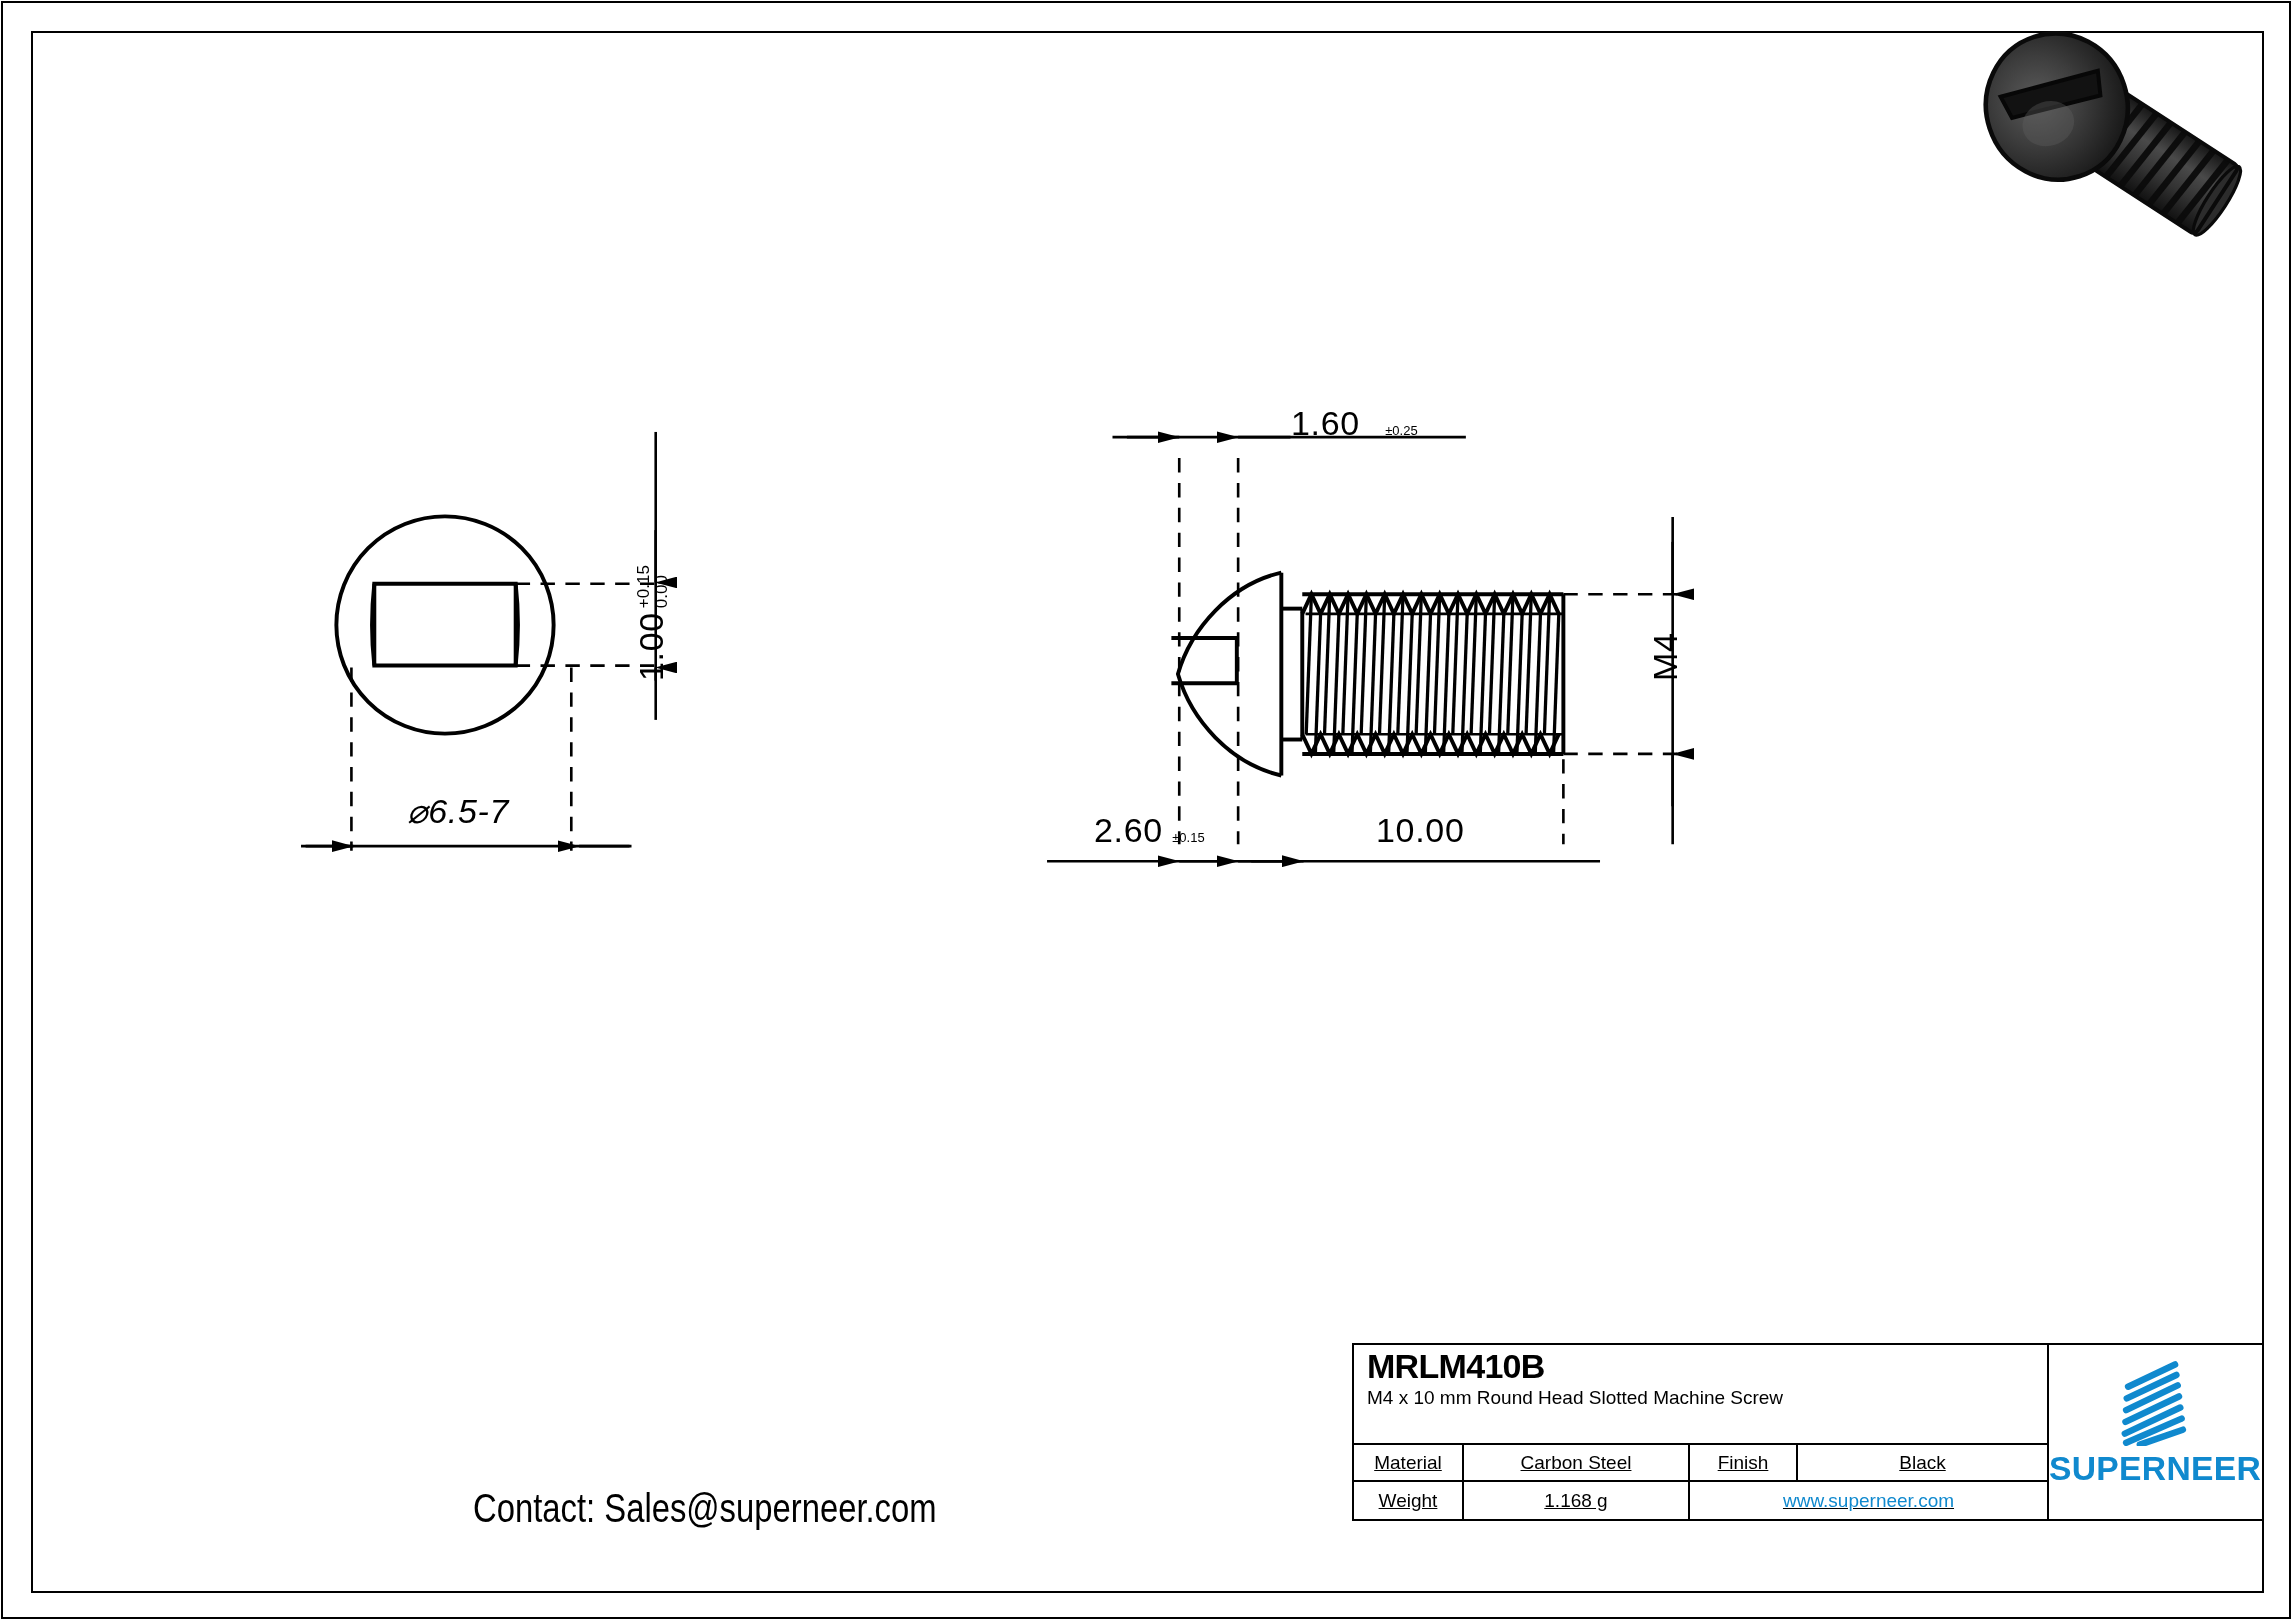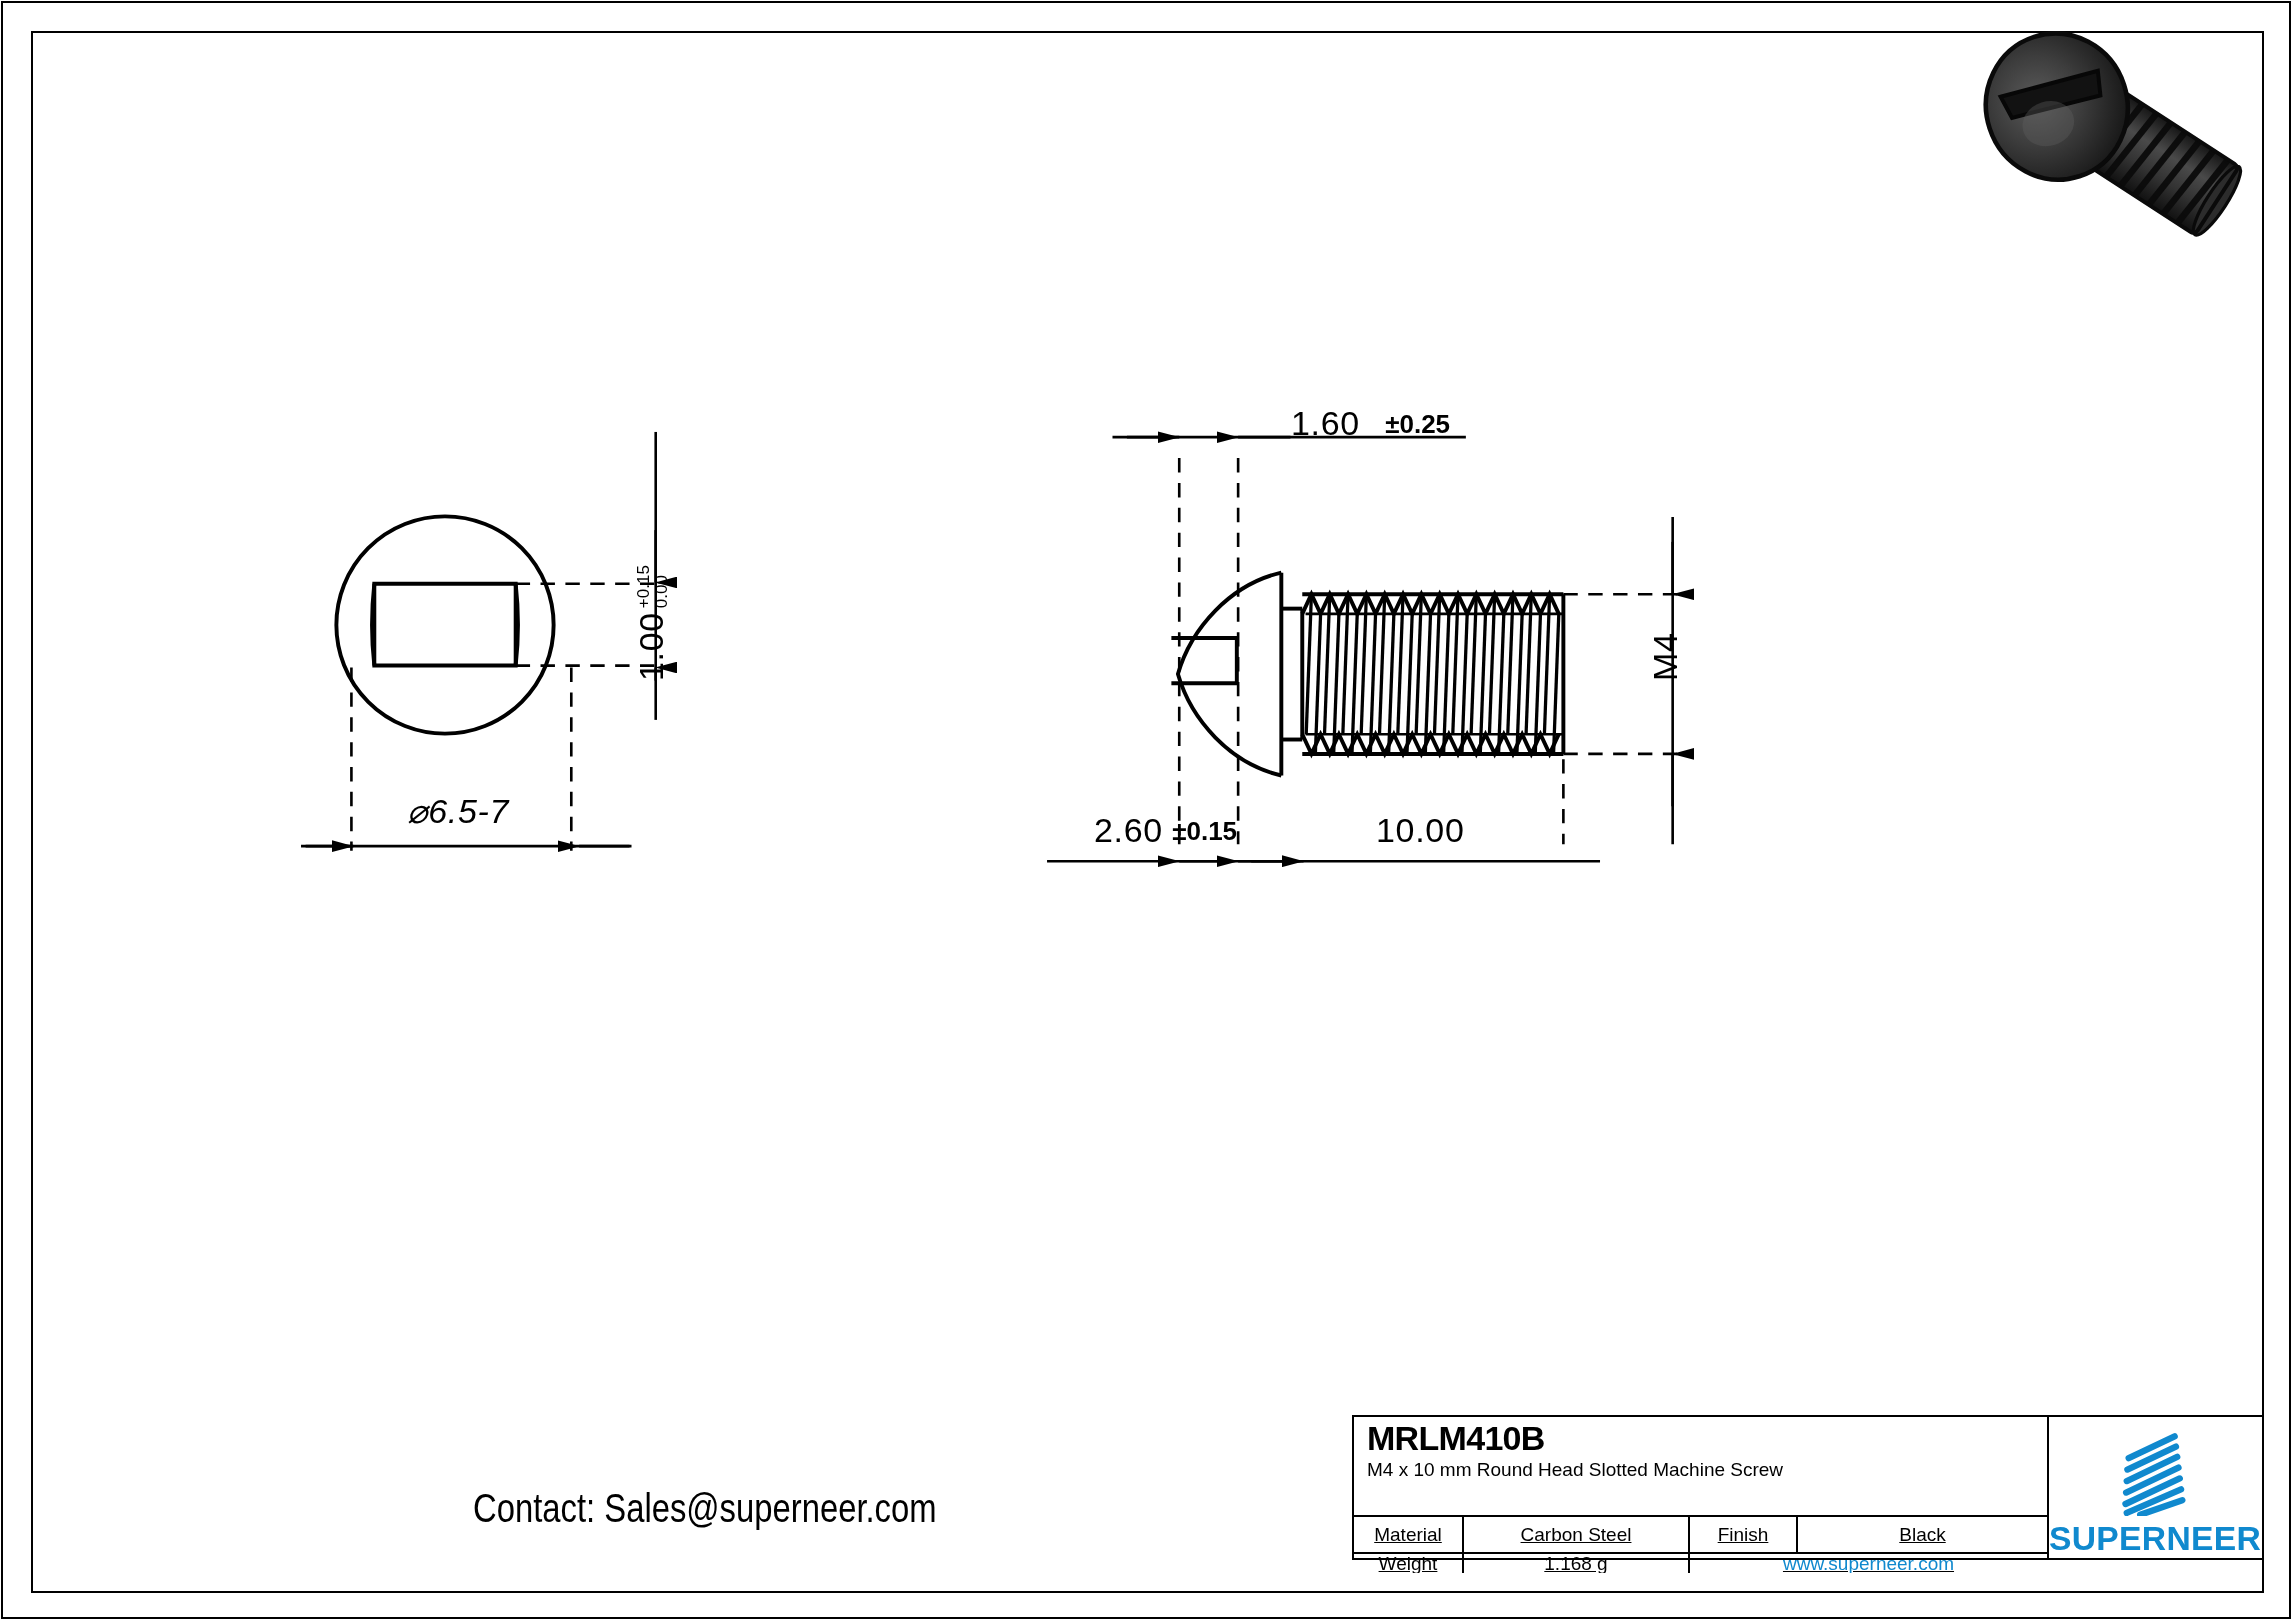--- a/index.html
+++ b/index.html
@@ -49,21 +49,21 @@
 
   
   .dim-text {
     position: absolute;
     font-family: "Liberation Sans", sans-serif;
     color: #000;
     white-space: nowrap;
     line-height: 1;
   }
   .dim-main  { font-size: 34px; letter-spacing: 0.7px; }
-  .dim-tol   { font-size: 26px; font-weight: bold; }
+  .dim-tol   { font-size: 13px; }
   .dim-tolstack {
     display: inline-block;
     vertical-align: middle;
     font-size: 17px;
     line-height: 1.05;
     text-align: left;
     margin-left: 3.9px;
   }
   .rot90 { transform: rotate(-90deg); transform-origin: left top; }
 
@@ -75,22 +75,22 @@
     font-size: 41px;
     transform: scaleX(0.80);
     transform-origin: left top;
     white-space: nowrap;
     color: #000;
   }
 
   
   #title-block {
     position: absolute;
-    left: 1352px; top: 1415px;
-    width: 912px; height: 145px;
+    left: 1352px; top: 1343px;
+    width: 912px; height: 178px;
     border: 2.6px solid #000;
     box-sizing: border-box;
     display: flex;
     background: #fff;
   }
   #tb-left {
     flex: 0 0 695px;
     display: flex;
     flex-direction: column;
     border-right: 2.6px solid #000;

